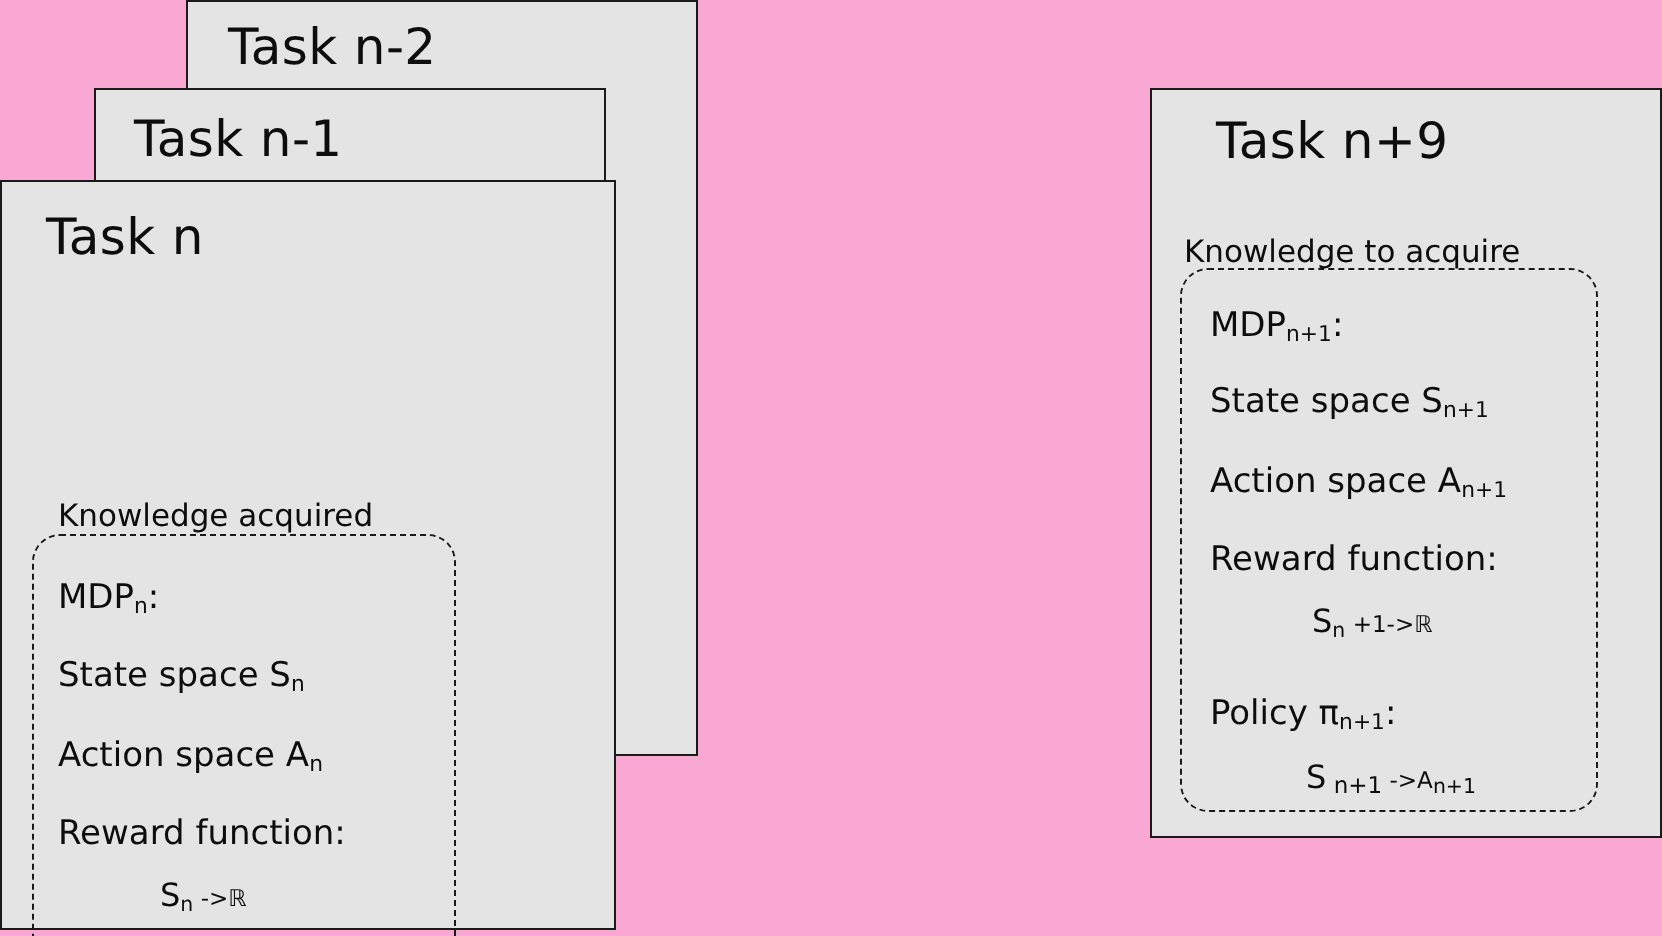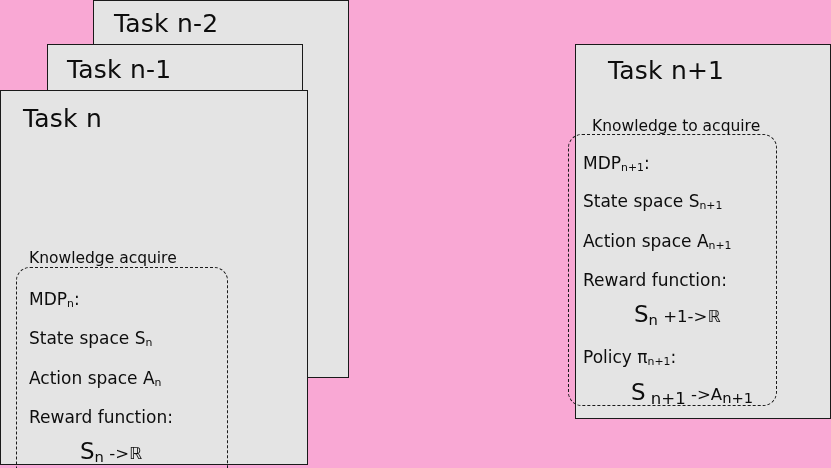--- a/index.html
+++ b/index.html
@@ -68,56 +68,56 @@
     z-index: 2;
   }
 
   .kline {
     position: absolute;
     white-space: nowrap;
     font-size: 17px;
     line-height: 1;
     color: #0d0d0d;
   }
-  .kline.indent { font-size: 23px; }
+  .kline.indent { font-size: 16px; }
 
   sub {
     font-size: 0.64em;
     vertical-align: -0.22em;
     line-height: 0;
   }
   .small-tail {
     font-size: 0.72em;
   }
 
   
   #dash-left { left: 15px; top: 176px; width: 212px; height: 283px; }
   #label-left { left: 28px; top: 160px; }
 
   
-  #dash-right { left: 568px; top: 134px; width: 209px; height: 272px; }
+  #dash-right { left: 590px; top: 134px; width: 209px; height: 272px; }
   #label-right { left: 592px; top: 119px; text-align: center; }
 </style>
 </head>
 <body>
 
 <div id="stage">
 
   <div class="card" id="card-n2">
     <div class="card-title">Task n-2</div>
   </div>
 
   <div class="card" id="card-n1">
     <div class="card-title">Task n-1</div>
   </div>
 
   <div class="card" id="card-n">
     <div class="card-title">Task n</div>
 
-    <div class="knowledge-label" id="label-left">Knowledge acquire</div>
+    <div class="knowledge-label" id="label-left">Knowledge acquired</div>
 
     <div class="dashed-box" id="dash-left">
 
       <div class="kline" style="left:12px; top:23px;">
         <span>MDP</span><sub>n</sub><span>:</span>
       </div>
 
       <div class="kline" style="left:12px; top:102px;">
         <span>Action space A</span><sub>n</sub>
       </div>
@@ -129,21 +129,21 @@
       <div class="kline" style="left:12px; top:141px;">Reward function:</div>
 
       <div class="kline indent" style="left:63px; top:172px;">
         <span>S</span><sub>n</sub><span class="small-tail"> -&gt;ℝ</span>
       </div>
 
     </div>
   </div>
 
   <div class="card" id="card-np1">
-    <div class="card-title">Task n+1</div>
+    <div class="card-title">Task n+9</div>
   </div>
 
   <div class="knowledge-label" id="label-right">Knowledge to acquire</div>
 
   <div class="dashed-box" id="dash-right">
 
     <div class="kline" style="left:14px; top:20px;">
       <span>MDP</span><sub>n+1</sub><span>:</span>
     </div>
 

